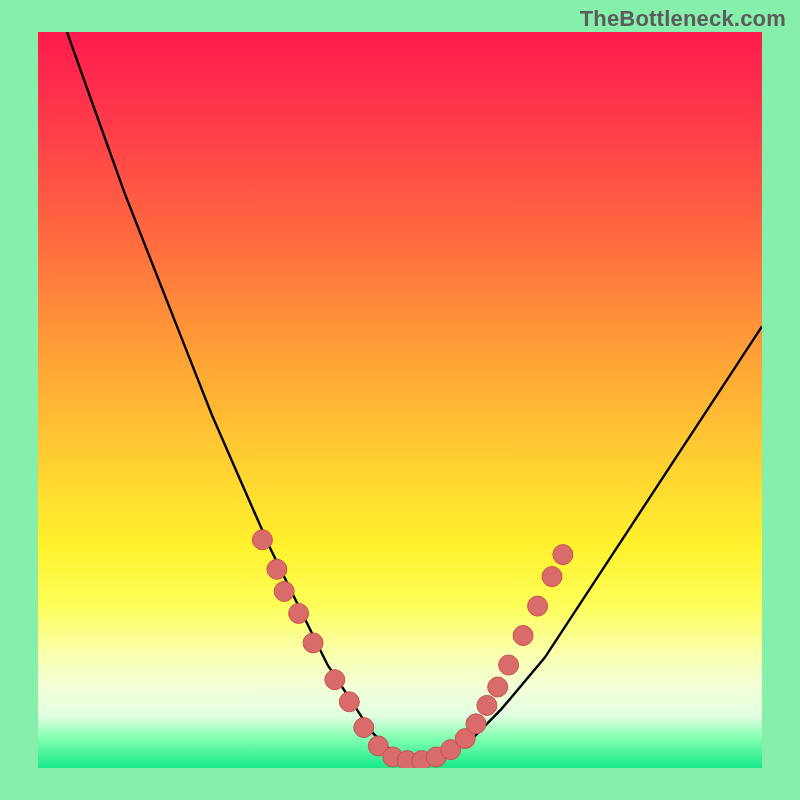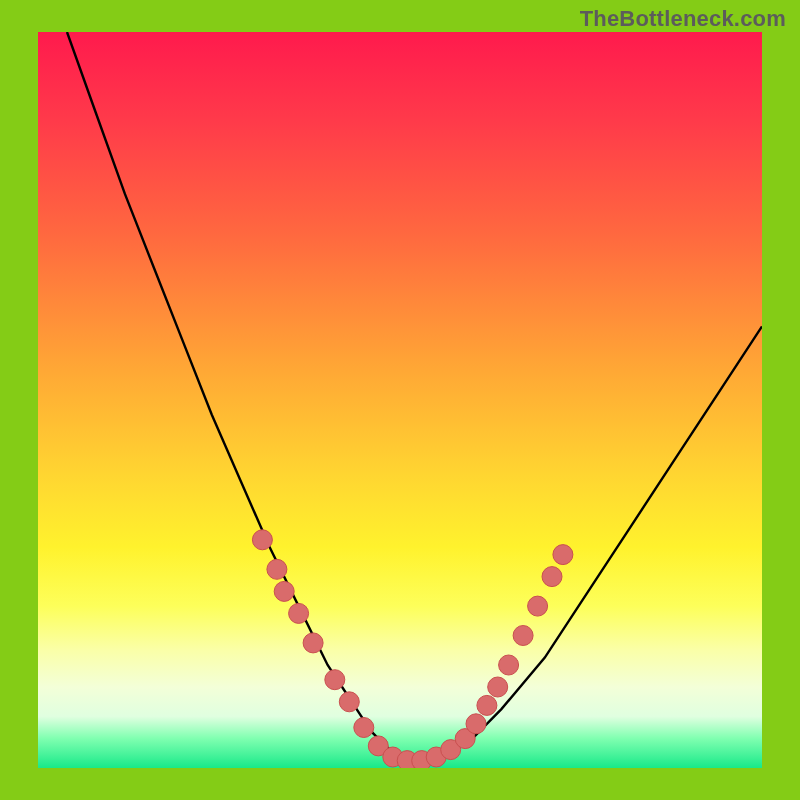--- a/index.html
+++ b/index.html
@@ -9,21 +9,21 @@
     height: 800px;
     background: #000;
     overflow: hidden;
   }
   .frame {
     position: absolute;
     left: 0;
     top: 0;
     width: 800px;
     height: 800px;
-    background: #84cc16;
+    background: #86efac;
   }
   .plot {
     position: absolute;
     left: 38px;
     top: 32px;
     width: 724px;
     height: 736px;
     background: linear-gradient(to bottom,
       #ff1a4d 0%,
       #ff3a4a 12%,

